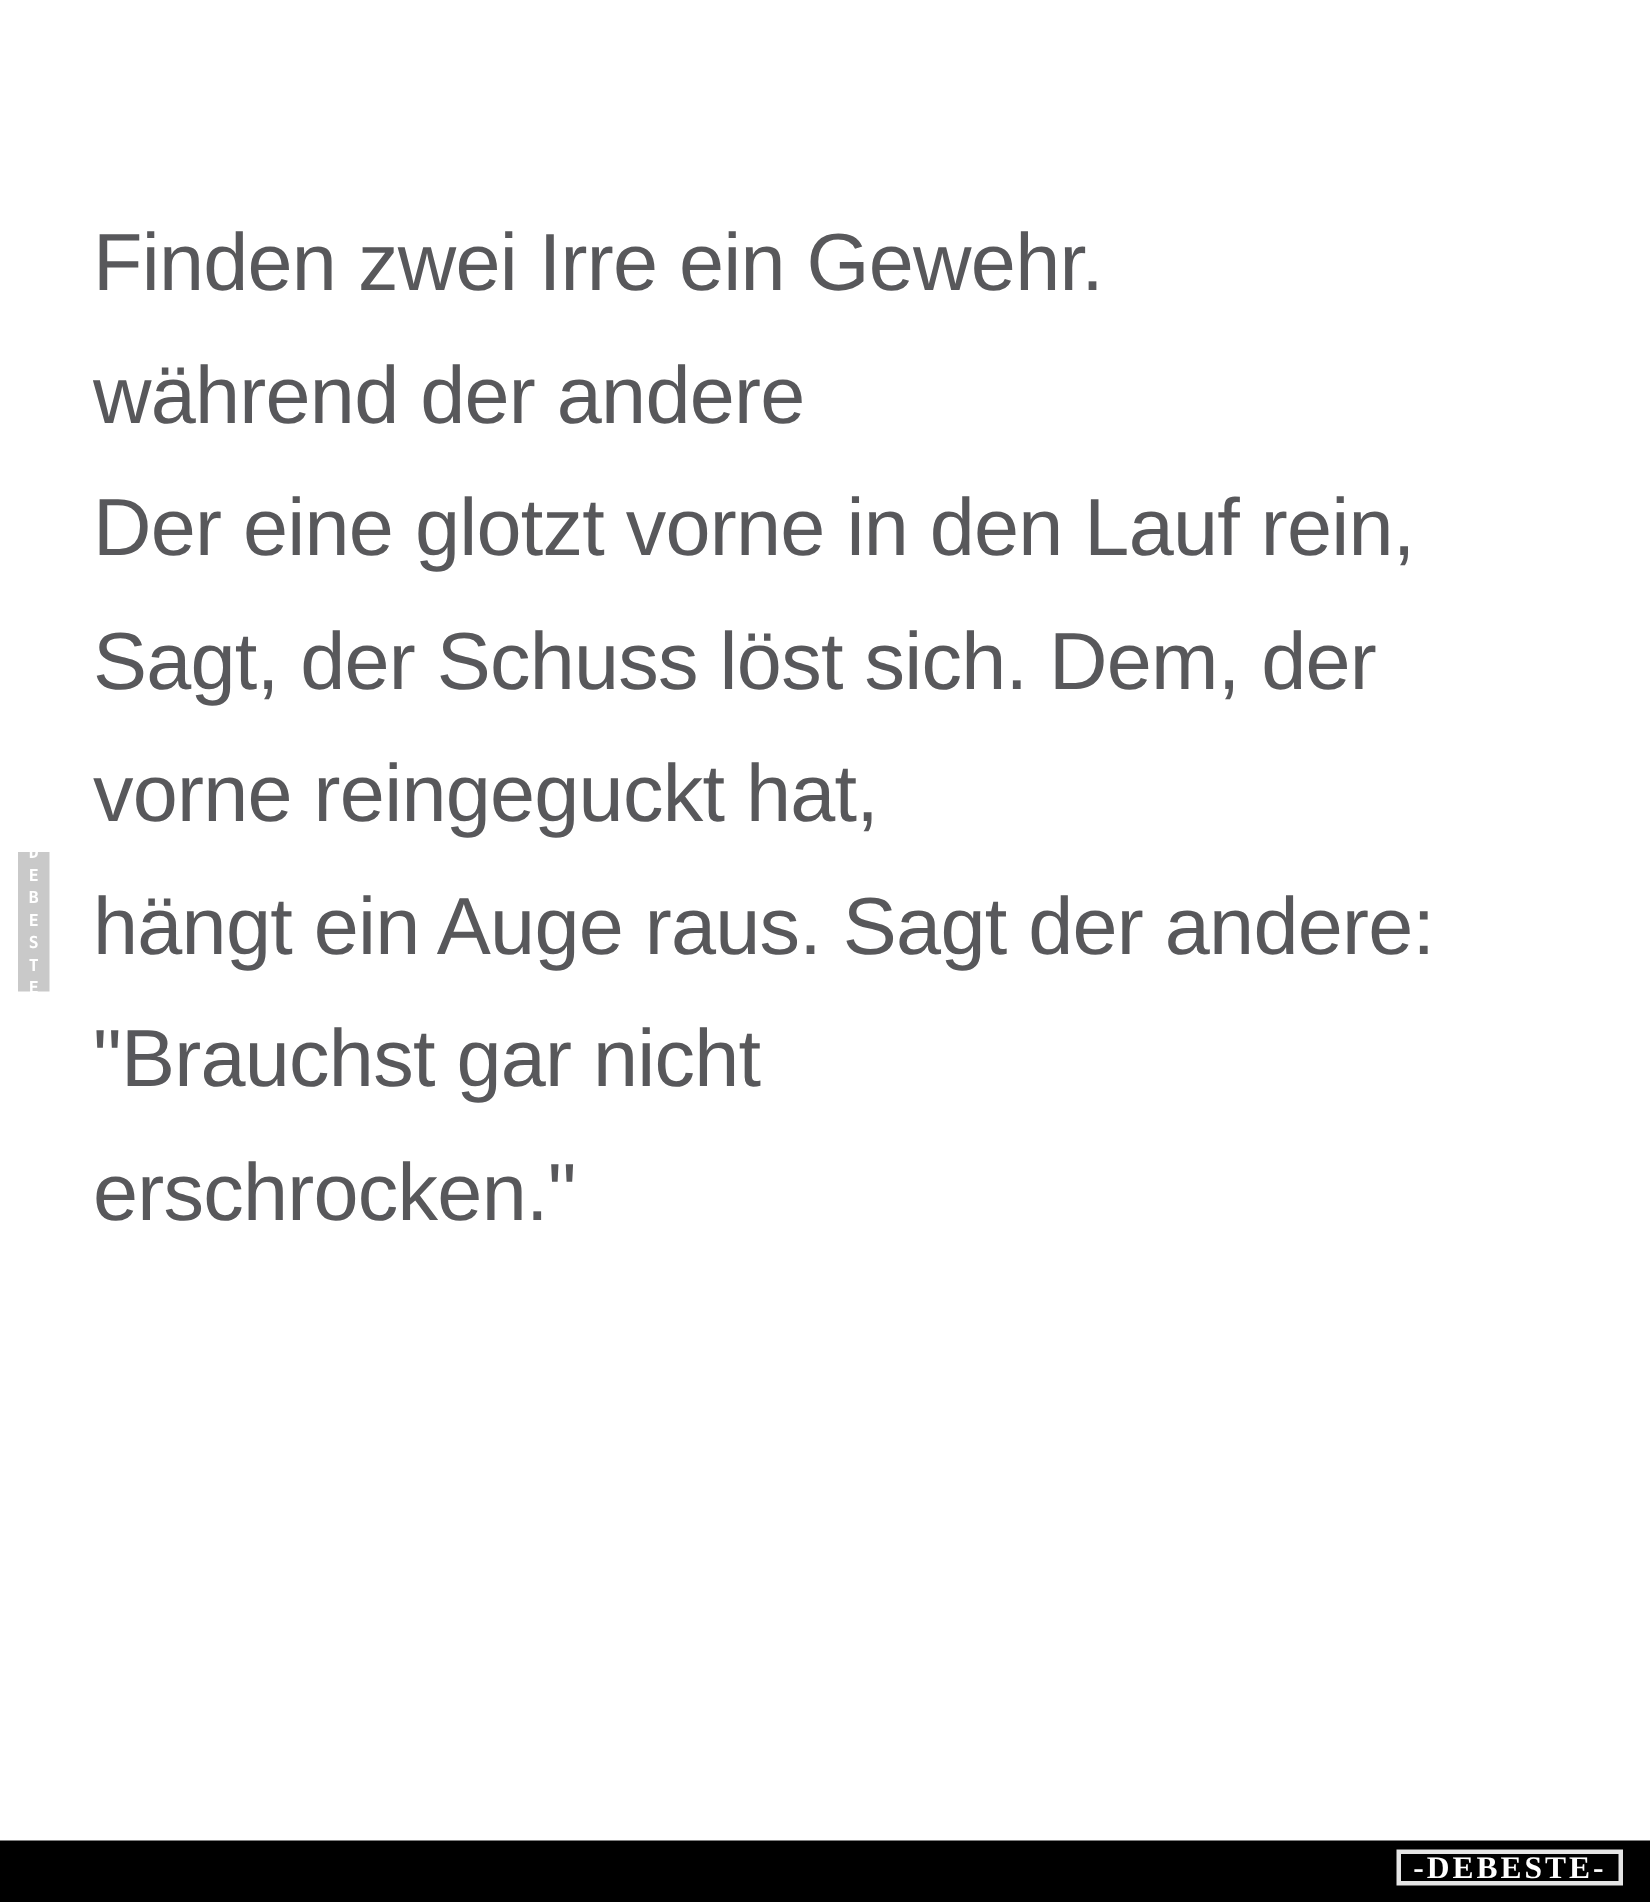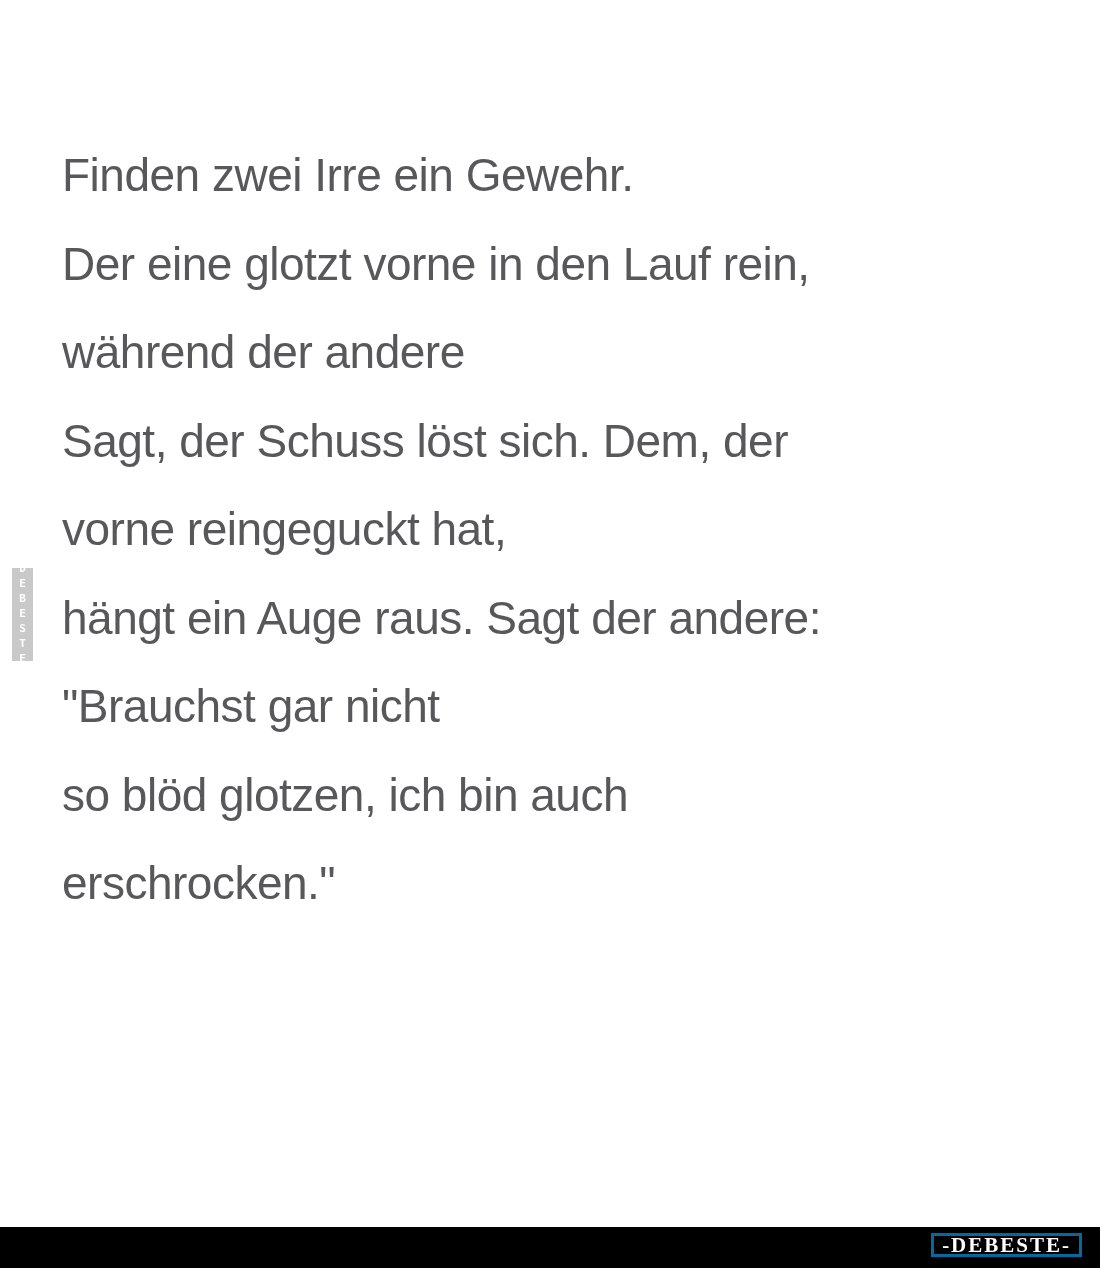--- a/index.html
+++ b/index.html
@@ -13,21 +13,21 @@
     position: relative;
     overflow: hidden;
     font-family: "Liberation Sans", sans-serif;
   }
   .joke-block {
     position: absolute;
     left: 62px;
     top: 131px;
     width: 1010px;
     color: #58585b;
-    font-size: 46px;
+    font-size: 54px;
     line-height: 88.5px;
     letter-spacing: -0.5px;
     white-space: nowrap;
     font-weight: 400;
   }
   .joke-line {
     height: 88.5px;
   }
   .side-watermark {
     position: absolute;
@@ -53,42 +53,41 @@
     bottom: 0;
     width: 1100px;
     height: 41px;
     background: #000000;
   }
   .footer-logo {
     position: absolute;
     right: 18px;
     top: 6px;
     height: 18px;
-    border: 3px solid #0369a1;
+    border: 3px solid #e5e5e5;
     color: #ffffff;
     font-family: "Liberation Serif", serif;
     font-weight: bold;
     font-size: 21px;
     line-height: 18px;
     padding: 0 8px;
     letter-spacing: 2px;
   }
 </style>
 </head>
 <body>
 
 <div class="joke-block">
   <div class="joke-line">Finden zwei Irre ein Gewehr.</div>
+  <div class="joke-line">während der andere</div>
   <div class="joke-line">Der eine glotzt vorne in den Lauf rein,</div>
-  <div class="joke-line">während der andere</div>
   <div class="joke-line">Sagt, der Schuss löst sich. Dem, der</div>
   <div class="joke-line">vorne reingeguckt hat,</div>
   <div class="joke-line">hängt ein Auge raus. Sagt der andere:</div>
   <div class="joke-line">"Brauchst gar nicht</div>
-  <div class="joke-line">so blöd glotzen, ich bin auch</div>
   <div class="joke-line">erschrocken."</div>
 </div>
 
 <div class="side-watermark">DEBESTE</div>
 
 <div class="footer-bar">
   <div class="footer-logo">-DEBESTE-</div>
 </div>
 
 </body></html>

